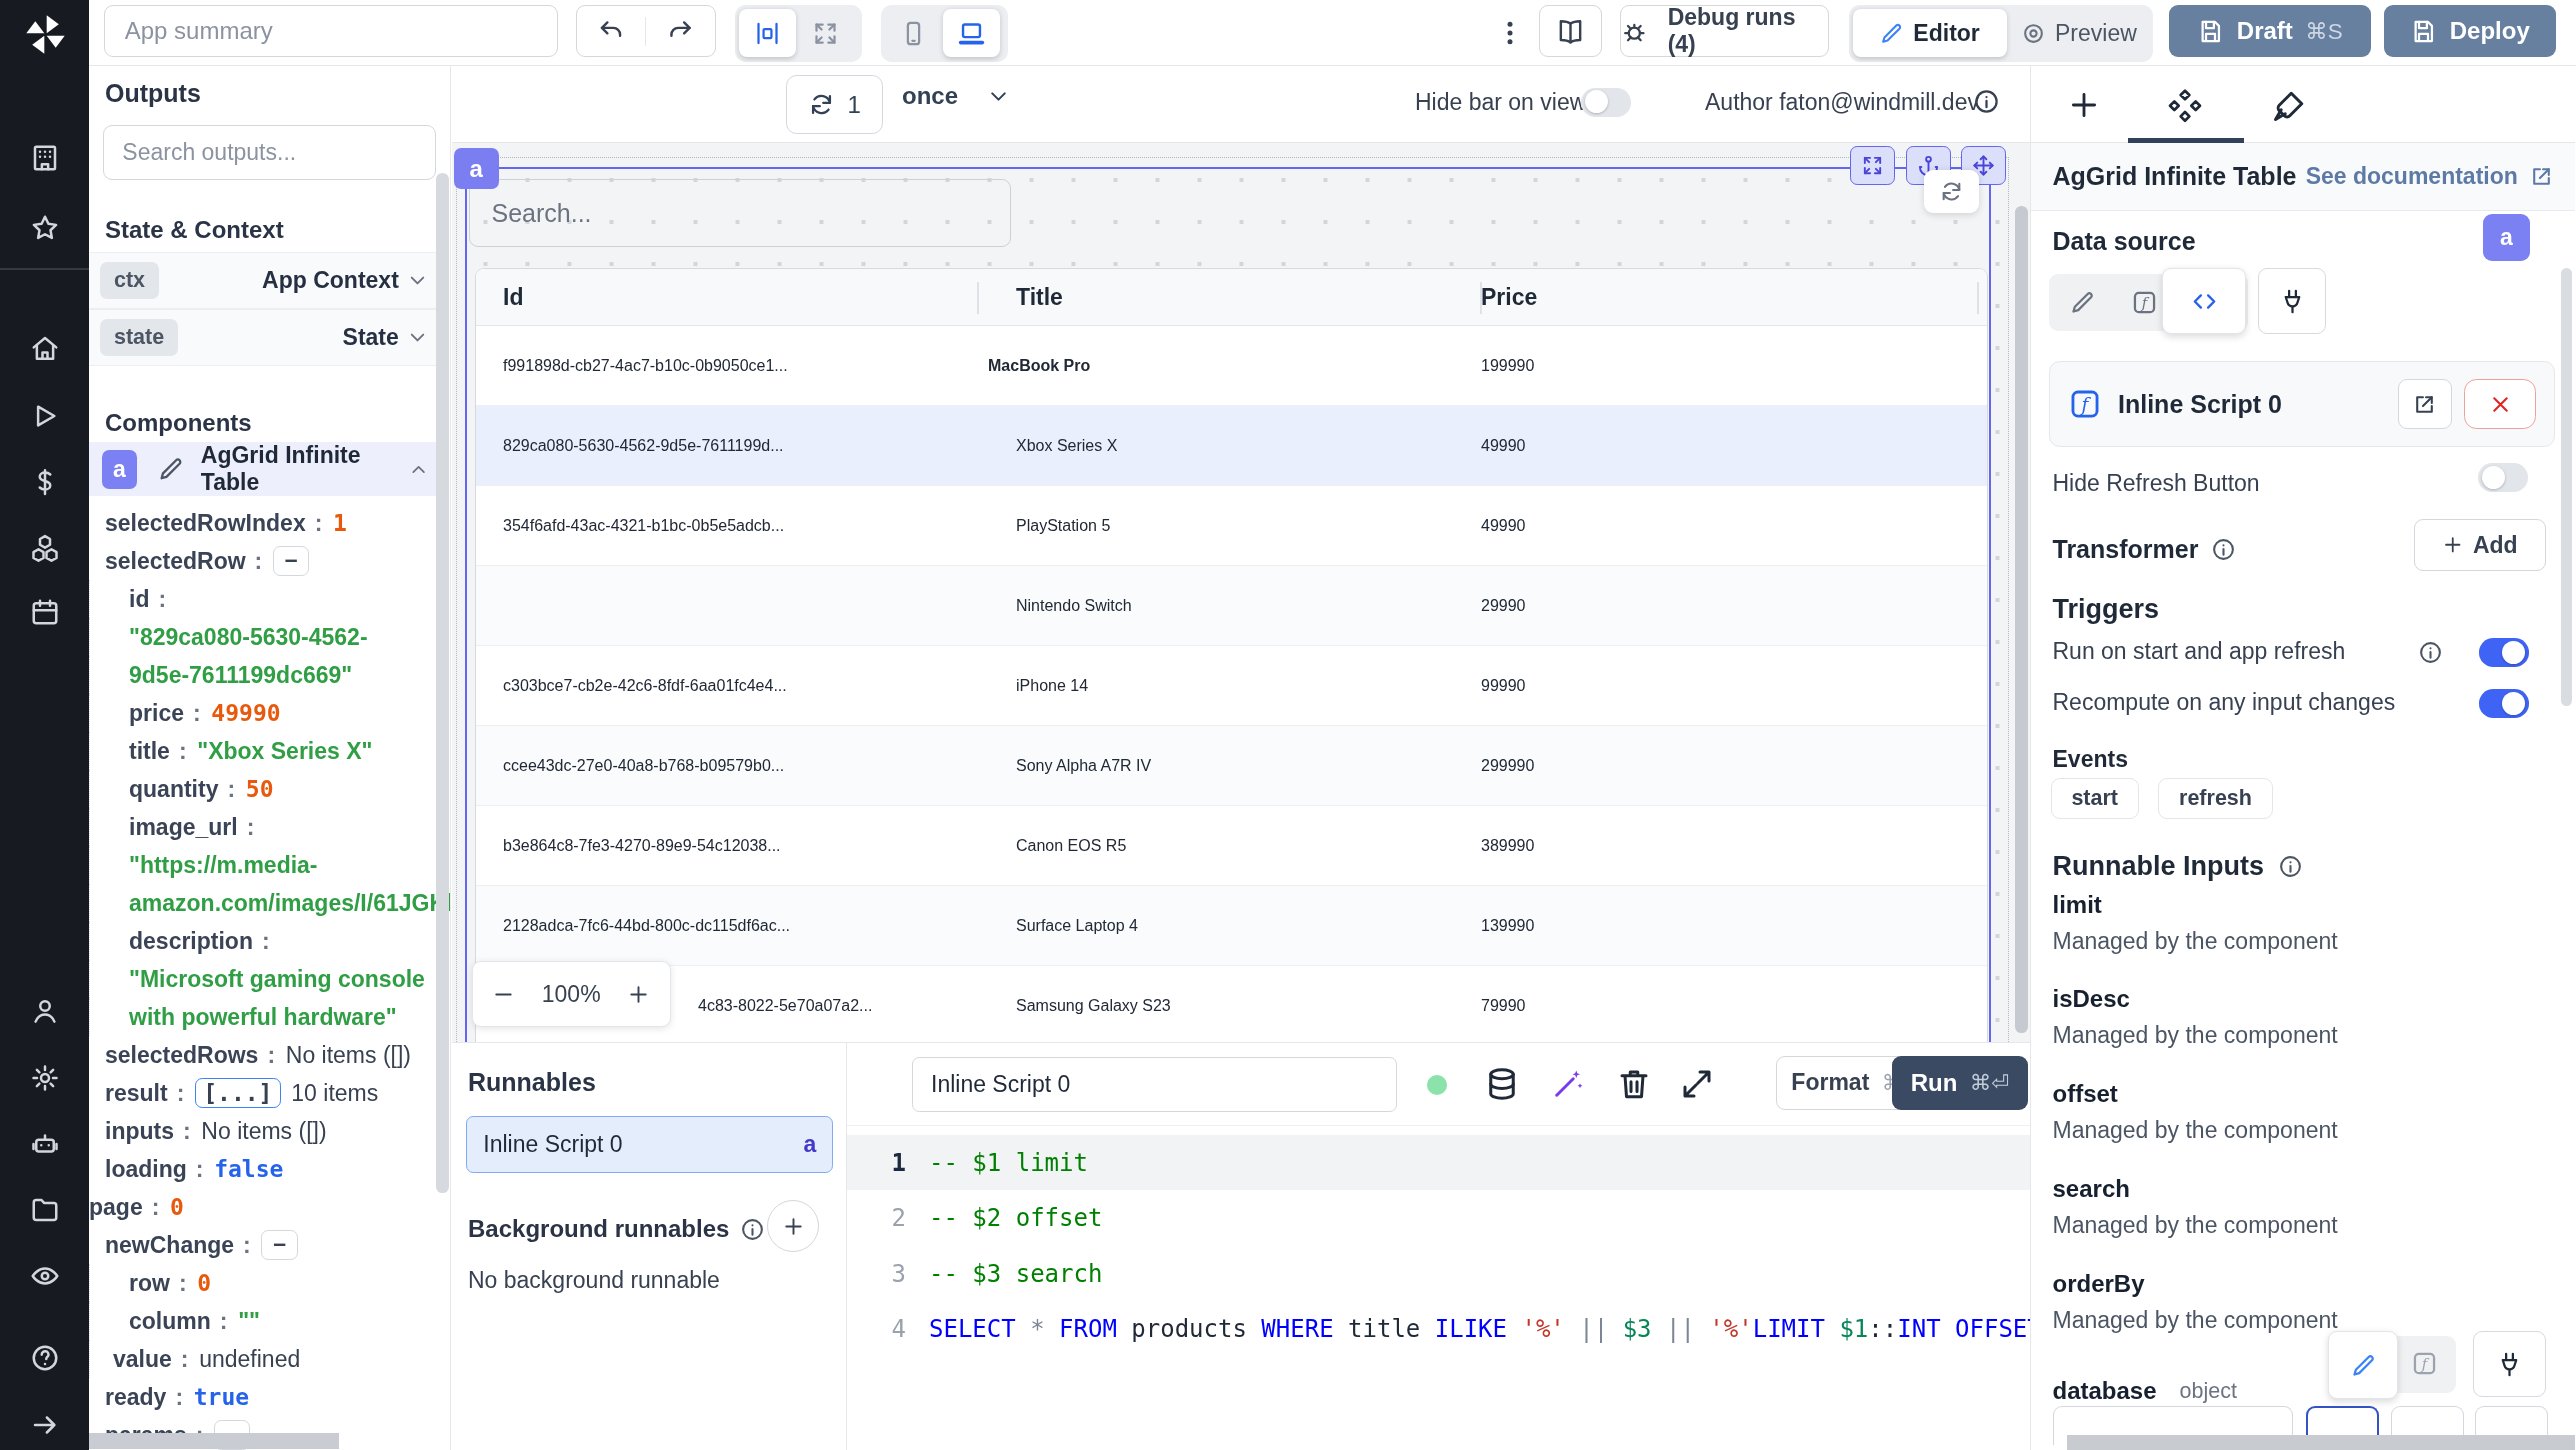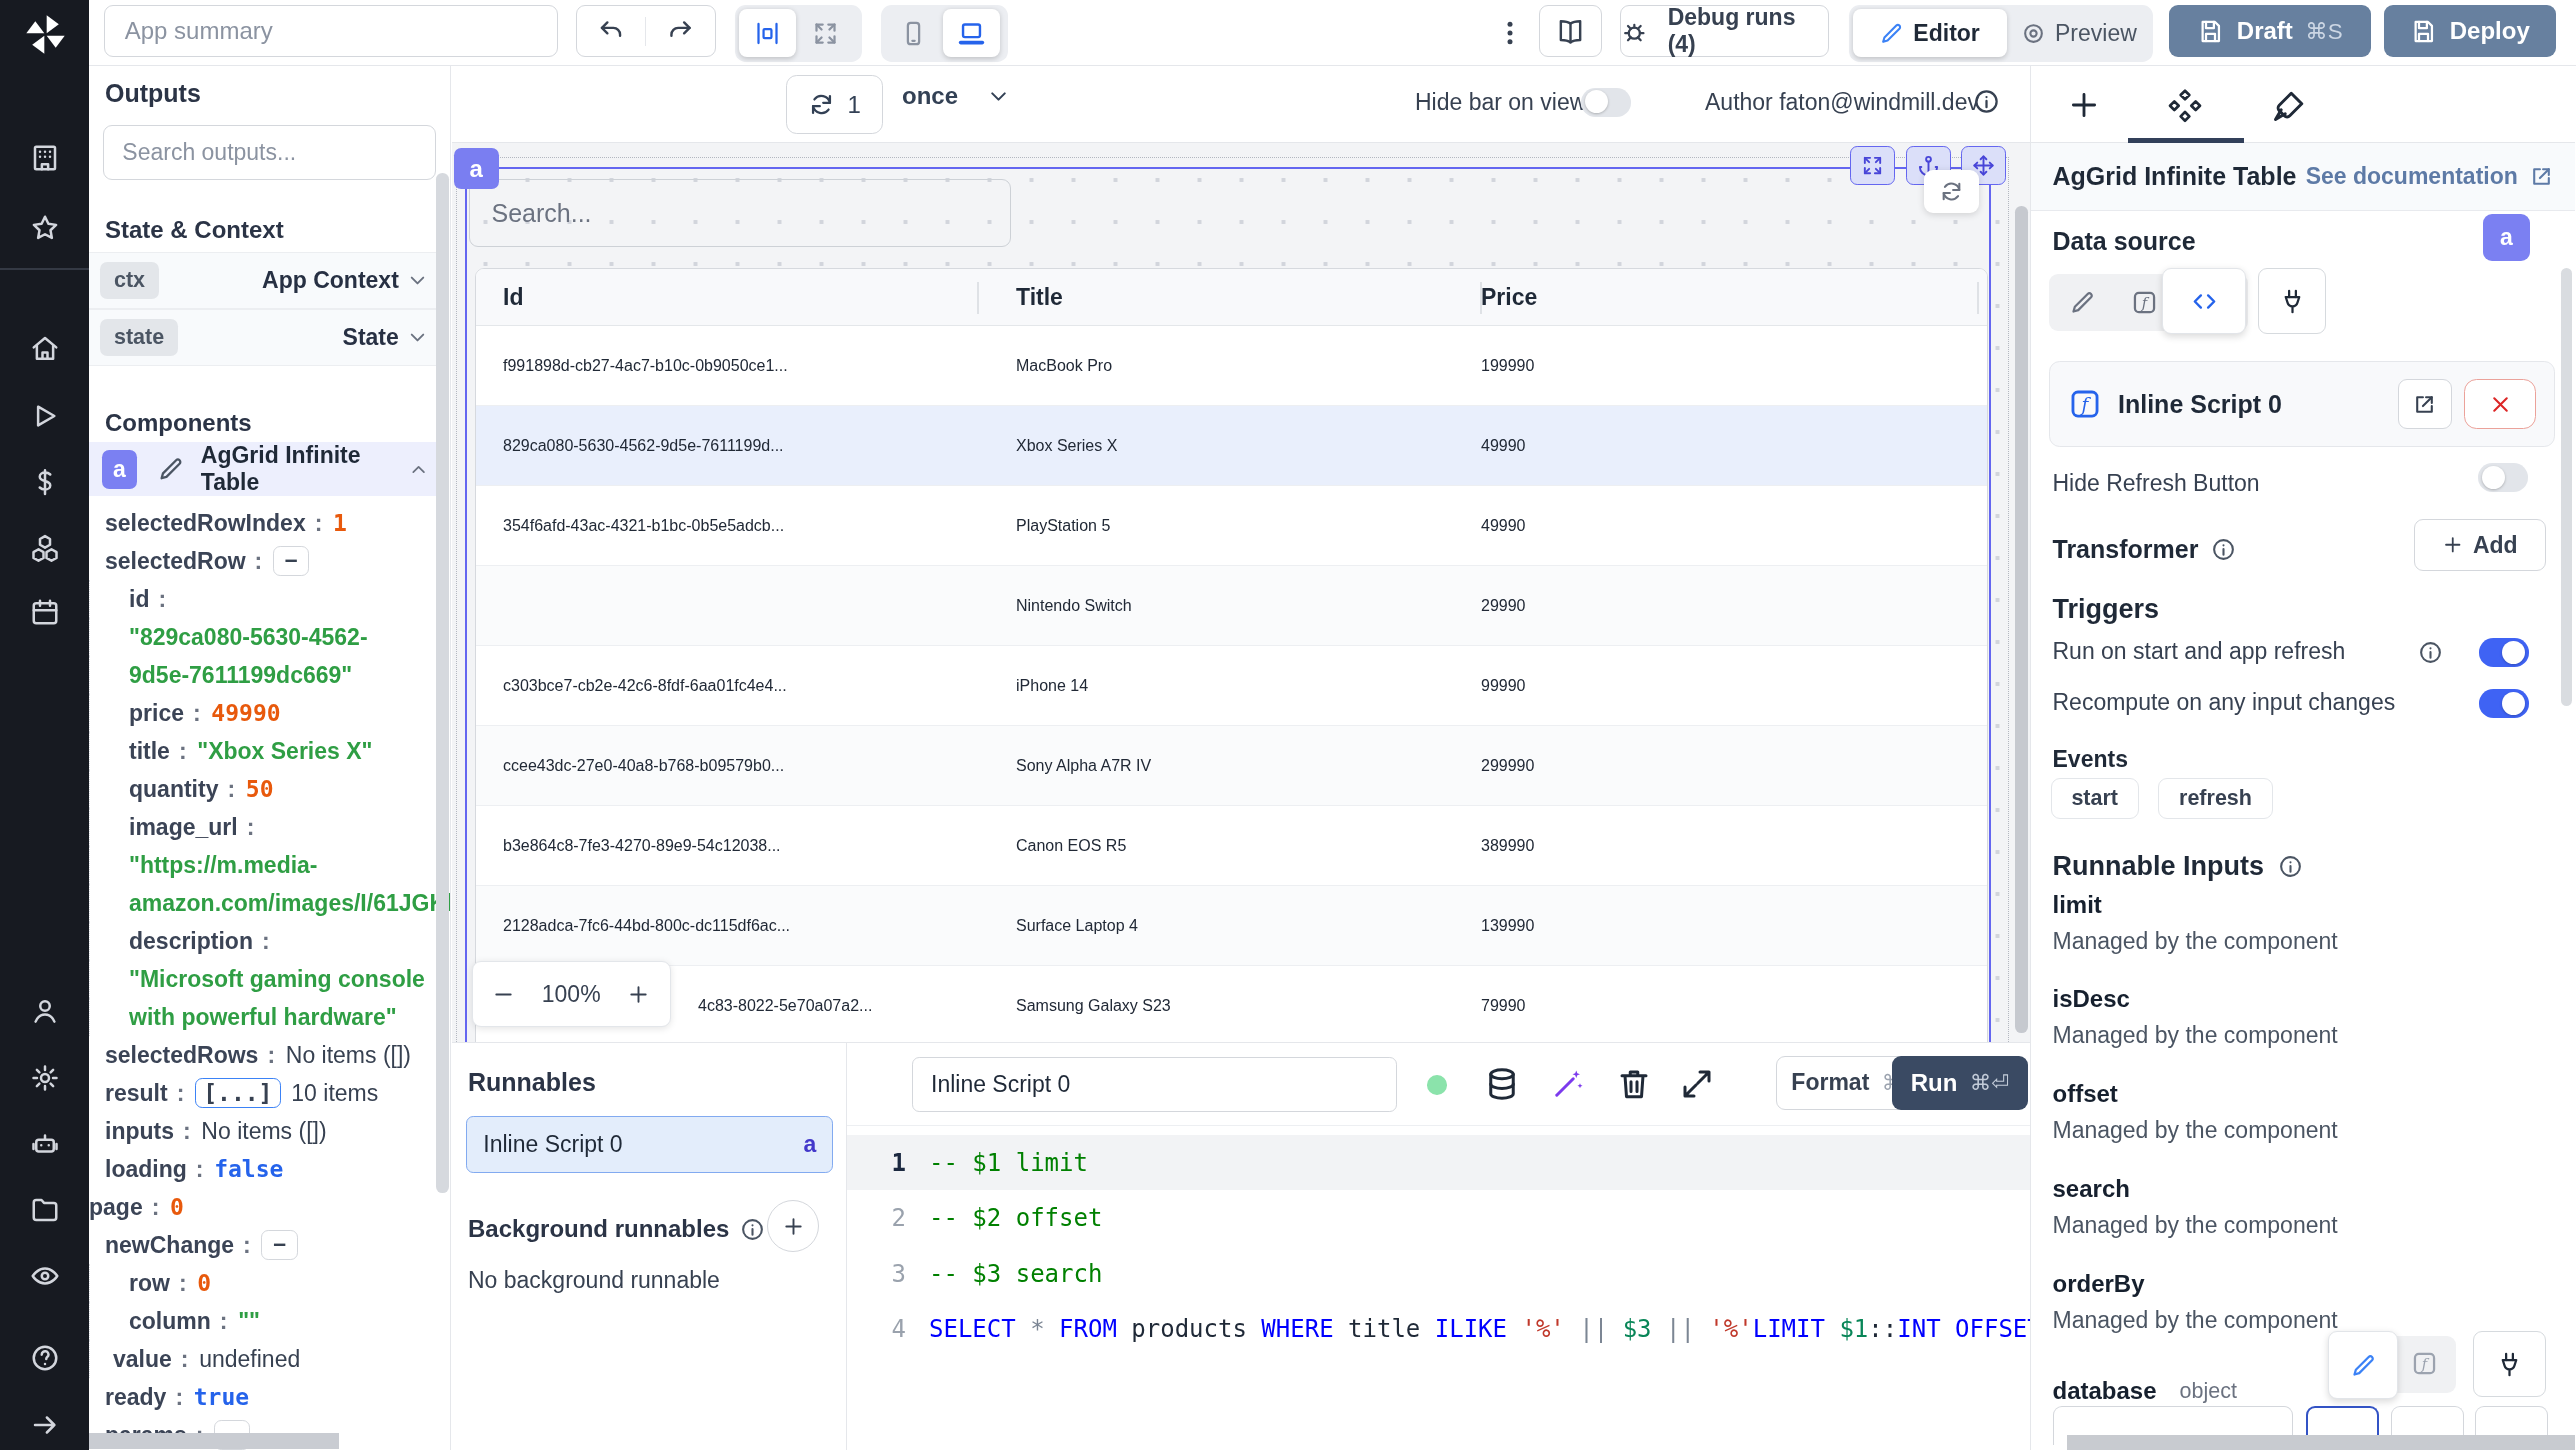--- a/index.html
+++ b/index.html
@@ -614,21 +614,21 @@
         <div class="gt-sep" style="left:501px;"></div>
           <div class="gt-sep" style="left:1004px;"></div>
           <div class="gt-sep" style="left:1501px;"></div>
       <div class="gt-hcell" style="left: 27px;">Id</div>
           <div class="gt-hcell" style="left: 540px;">Title</div>
           <div class="gt-hcell" style="left: 1005px;">Price</div>
         </div>
       <div id="gt-body">
           <div class="gt-row">
             <div class="gt-cell" style="left: 27px;">f991898d-cb27-4ac7-b10c-0b9050ce1...</div>
-            <div class="gt-cell" style="left: 540px;">MacBook Pro</div>
+            <div class="gt-cell" style="left: 512px; font-weight: bold;">MacBook Pro</div>
             <div class="gt-cell" style="left: 1005px;">199990</div>
           </div>
           <div class="gt-row selected">
             <div class="gt-cell" style="left: 27px;">829ca080-5630-4562-9d5e-7611199d...</div>
             <div class="gt-cell" style="left: 540px;">Xbox Series X</div>
             <div class="gt-cell" style="left: 1005px;">49990</div>
           </div>
           <div class="gt-row">
             <div class="gt-cell" style="left: 27px;">354f6afd-43ac-4321-b1bc-0b5e5adcb...</div>
             <div class="gt-cell" style="left: 540px;">PlayStation 5</div>

